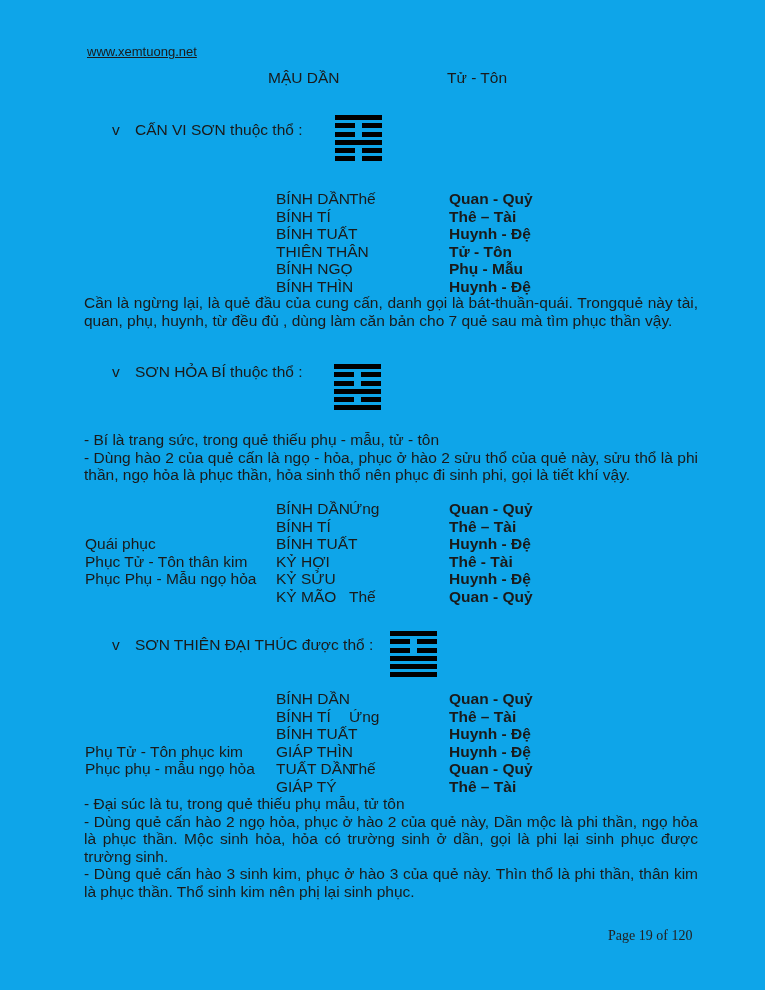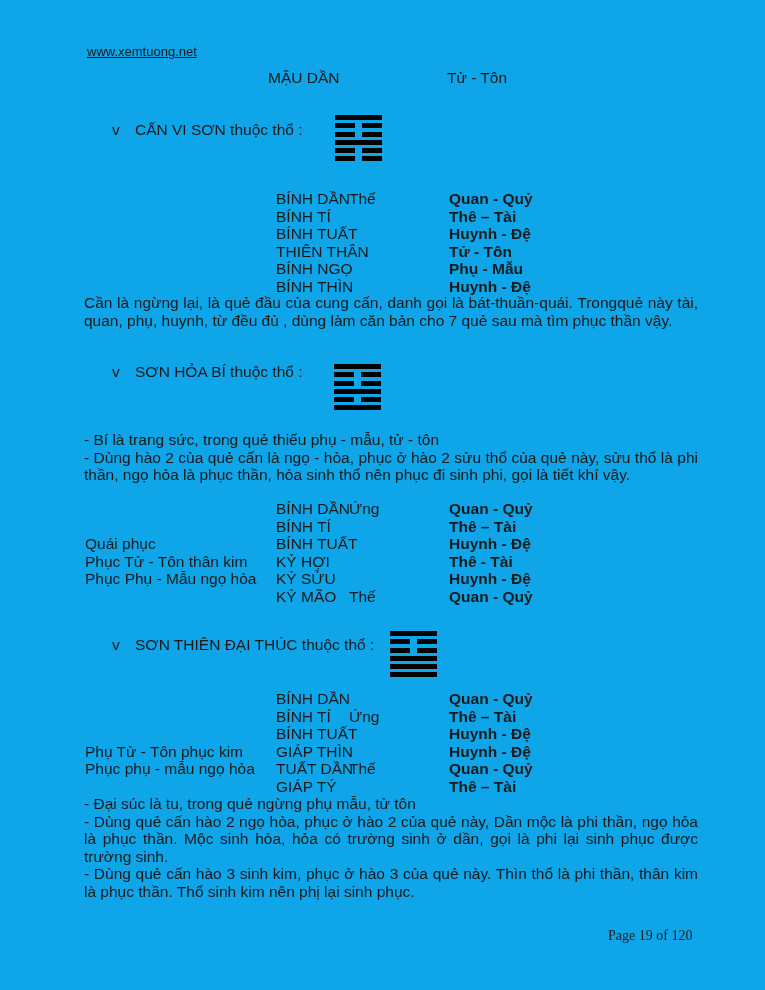--- a/index.html
+++ b/index.html
@@ -185,21 +185,21 @@
     <div class="trow">
       <span class="c-label"></span>
       <span class="c-name">KỶ MÃO</span>
       <span class="c-marker">Thế</span>
       <span class="c-rel">Quan - Quỷ</span>
     </div>
   </div>
 
   <div class="abs sec-heading" style="top:636px;">
     <span class="bullet">v</span>
-    <span class="htext">SƠN THIÊN ĐẠI THÚC thuộc thổ :</span>
+    <span class="htext">SƠN THIÊN ĐẠI THÚC được thổ :</span>
   </div>
   <div class="abs hexagram" style="left:390px;top:631px;">
       <div class="hx-row solid"></div>
       <div class="hx-row broken">
         <span></span>
         <span></span>
       </div>
       <div class="hx-row broken">
         <span></span>
         <span></span>
@@ -242,20 +242,20 @@
     </div>
     <div class="trow">
       <span class="c-label"></span>
       <span class="c-name">GIÁP TÝ</span>
       <span class="c-marker"></span>
       <span class="c-rel">Thê – Tài</span>
     </div>
   </div>
 
   <div class="abs para-block" style="top:795px;">
-    <div>- Đại súc là tu, trong quẻ ngừng phụ mẫu, tử tôn</div>
+    <div>- Đại súc là tu, trong quẻ thiếu phụ mẫu, tử tôn</div>
     <div>- Dùng quẻ cấn hào 2 ngọ hỏa, phục ở hào 2 của quẻ này, Dần mộc là phi thần, ngọ hỏa là phục thần. Mộc sinh hỏa, hỏa có trường sinh ở dần, gọi là phi lại sinh phục được trường sinh.</div>
     <div>- Dùng quẻ cấn hào 3 sinh kim, phục ở hào 3 của quẻ này. Thìn thổ là phi thần, thân kim là phục thần. Thổ sinh kim nên phị lại sinh phục.</div>
   </div>
 
   <span class="abs footer">Page 19 of 120</span>
 
 </div>
 
 </body></html>

